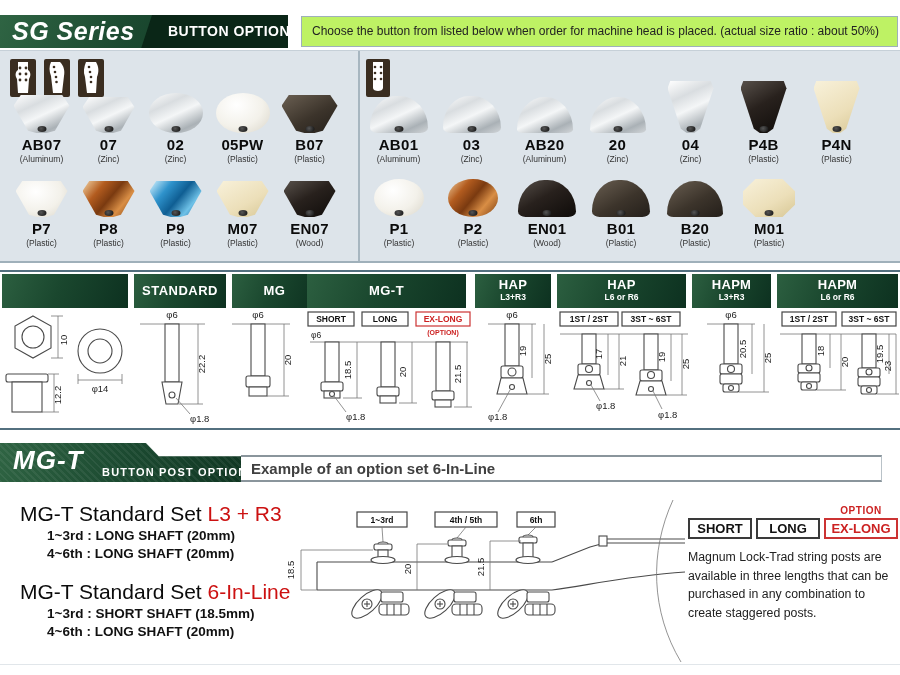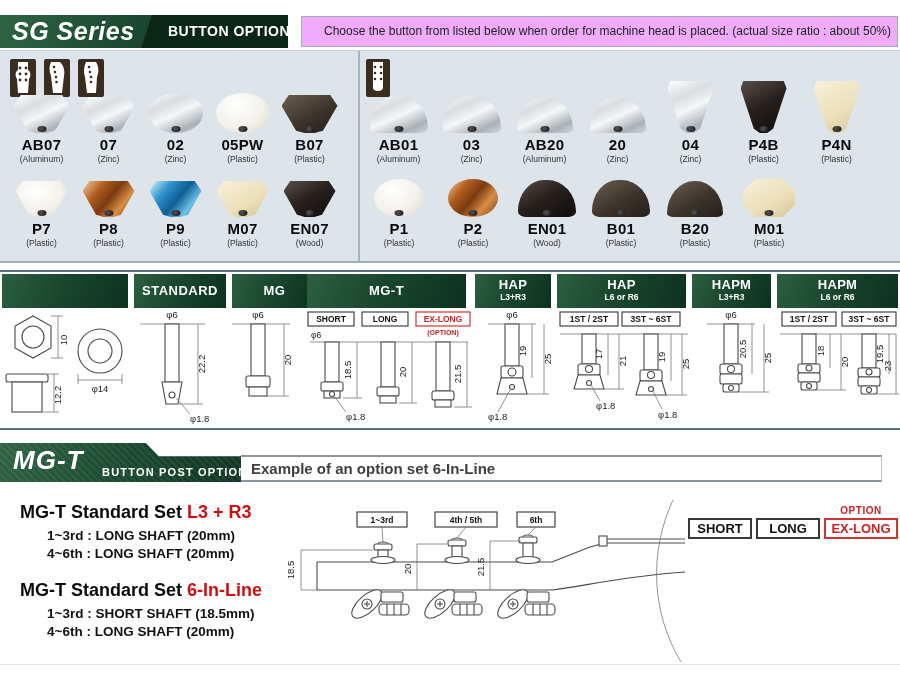--- a/index.html
+++ b/index.html
@@ -8,21 +8,21 @@
   
   .topbar-green{position:absolute;left:0;top:15px;width:288px;height:33px;overflow:hidden;
     background:linear-gradient(110deg,#2f6443 0%,#1b4930 45%,#0f3421 100%);}
   .topbar-skew{position:absolute;left:152px;top:0;width:170px;height:33px;background:#0a2617;
     transform:skewX(-18deg);transform-origin:top left;}
   .sg-title{position:absolute;left:12px;top:2px;font-size:25px;font-weight:bold;font-style:italic;
     color:#fff;letter-spacing:.5px;z-index:2;}
   .tab-label{position:absolute;left:158px;top:0;width:142px;height:33px;line-height:33px;text-align:center;
     color:#fff;font-weight:bold;font-size:14px;letter-spacing:.5px;z-index:2;}
   .note-box{position:absolute;left:301px;top:16px;width:597px;height:31px;box-sizing:border-box;
-    border:1px solid #9fb0ba;background:#f0abfc;font-size:12px;color:#222;line-height:29px;padding-left:22px;
+    border:1px solid #9fb0ba;background:#bef264;font-size:12px;color:#222;line-height:29px;padding-left:10px;
     white-space:nowrap;overflow:hidden;}
   
   .panel-band{position:absolute;left:0;top:50px;width:900px;height:213px;background:#dde4ea;
     border-top:1px solid #c6d0d8;border-bottom:2px solid #9fb0ba;box-sizing:border-box;}
   .panel-divider{position:absolute;left:358px;top:0;width:2px;height:100%;background:#a7b6c0;}
   .hs-icon{position:absolute;top:8px;width:26px;height:38px;}
   .btn-row{position:absolute;display:flex;}
   .bcell{display:flex;flex-direction:column;align-items:center;}
   .w67{width:67px;} .w73{width:73px;} .w74{width:74px;}
   .bgfx{height:48px;display:flex;align-items:flex-end;justify-content:center;}
@@ -69,21 +69,21 @@
   .mgt-block{position:absolute;left:0;top:443px;width:256px;height:39px;color:#fff;
     background:linear-gradient(110deg,#2f6443 0%,#1b4930 50%,#0f3421 100%);
     clip-path:polygon(0 0,57% 0,62% 34%,100% 34%,100% 100%,0 100%);}
   .mgt-block .tex{position:absolute;inset:0;
     background:repeating-linear-gradient(45deg,rgba(255,255,255,.06) 0 2px,transparent 2px 5px);}
   .mgt-title{position:absolute;left:13px;top:2px;font-size:26px;font-weight:bold;font-style:italic;letter-spacing:1px;}
   .mgt-sub{position:absolute;left:102px;bottom:4px;font-size:11px;font-weight:bold;letter-spacing:1.2px;}
   .example-box{position:absolute;left:241px;top:455px;width:641px;height:27px;box-sizing:border-box;
     border-top:2px solid #8a959c;border-bottom:2px solid #8a959c;border-right:1px solid #b9c2c8;
     background:#fff;font-size:15px;font-weight:bold;color:#404040;line-height:24px;padding-left:10px;}
-  .set-title{position:absolute;left:20px;font-size:18px;font-weight:bold;color:#0b0b0b;}
+  .set-title{position:absolute;left:20px;font-size:21px;font-weight:normal;color:#0b0b0b;}
   .set-name{color:#cc1111;}
   .set-line{position:absolute;left:47px;font-size:13.5px;font-weight:bold;color:#111;}
   .hs-diagram{position:absolute;left:285px;top:492px;width:400px;height:180px;}
   .opt-tag{position:absolute;left:824px;top:505px;width:74px;text-align:center;
     color:#cc2222;font-size:10px;font-weight:bold;letter-spacing:.5px;}
   .len-box{position:absolute;top:518px;height:21px;box-sizing:border-box;border:2px solid #3a3a3a;
     background:#fff;text-align:center;font-size:13px;font-weight:bold;line-height:17px;color:#111;}
   .len-box.red{border-color:#cc3333;color:#cc2222;}
   .mg-desc{position:absolute;left:688px;top:548px;width:212px;font-size:12.3px;line-height:1.52;color:#222;}
   .mg-desc2{position:absolute;left:688px;top:625px;width:212px;font-size:12.3px;color:#222;}
@@ -594,15 +594,16 @@
     <text class="dtx" x="126" y="77" font-size="9" text-anchor="middle" transform="rotate(-90 126 77)">20</text>
     <line class="dim" x1="205" y1="49" x2="205" y2="98"></line>
       <line class="dim" x1="205" y1="49" x2="236" y2="49"></line>
     <text class="dtx" x="199" y="75" font-size="9" text-anchor="middle" transform="rotate(-90 199 75)">21.5</text>
   </svg>
 
   <div class="opt-tag">OPTION</div>
   <div class="len-box" style="left:688px;width:64px">SHORT</div>
   <div class="len-box" style="left:756px;width:64px">LONG</div>
   <div class="len-box red" style="left:824px;width:74px">EX-LONG</div>
+  <div class="mg-desc">Magnum Lock-Trad string posts are available in three lengths that can be purchased in any combination to create staggered posts.</div>
 
   <div class="page-rule"></div>
 </div>
 
 </body></html>

